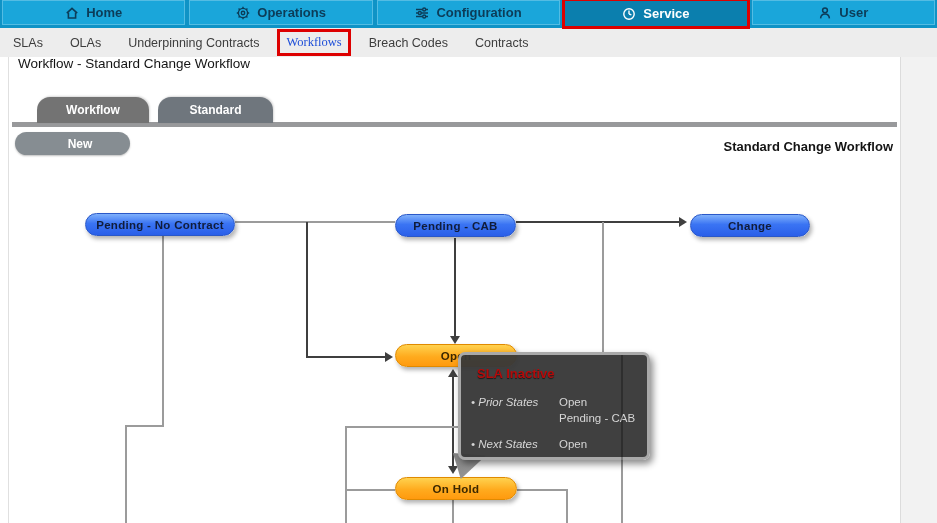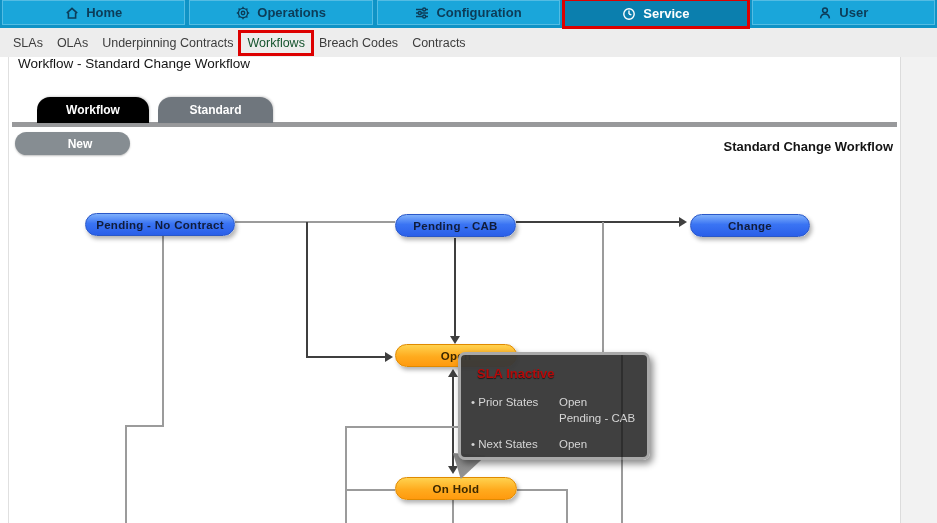--- a/index.html
+++ b/index.html
@@ -9,36 +9,36 @@
   
   .topnav { position:absolute; left:0; top:0; width:937px; height:28px; background:#0f93c6; display:flex; }
   .nav-item { flex:1 1 0; margin:0 2px; height:25px; background:#1aa6da; border:1px solid rgba(255,255,255,0.25);
               display:flex; align-items:center; justify-content:center; gap:7px;
               color:#0c3c58; font-weight:bold; font-size:13px; cursor:pointer; }
   .nav-item.active { background:#0b7fae; color:#ffffff; height:27px; outline:3px solid #dd0000; outline-offset:-1px; z-index:3;text-align:right; }
   .nav-item svg { display:block; }
 
   
   .subnav { position:absolute; left:0; top:28px; width:937px; height:29px; background:#ededed;
-            display:flex; align-items:center; padding-left:6px;
+            display:flex; align-items:center; gap:13px; padding-left:6px;
             font-size:12.5px; color:#3d3d3d; }
   .subnav-item { padding:4px 7px; cursor:pointer; white-space:nowrap; }
-  .subnav-item.highlight { outline:3px solid #dd0000; outline-offset:-1px; color:#14532d; }
+  .subnav-item.highlight { outline:3px solid #dd0000; outline-offset:-1px; color:#1d4ed8;font-family:Liberation Serif, serif; }
 
   
   .content-left-border { position:absolute; left:8px; top:57px; width:1px; height:466px; background:#e0e0e0; }
   .right-strip { position:absolute; left:900px; top:57px; width:37px; height:466px; background:#f2f2f2; border-left:1px solid #dcdcdc; }
 
   .page-title { position:absolute; left:18px; top:56px; font-size:13.5px; font-weight:normal; color:#141414; }
 
   .tab { position:absolute; top:97px; height:26px; border-radius:13px 13px 0 0;
          display:flex; align-items:center; justify-content:center;
          color:#fff; font-weight:bold; font-size:12px; cursor:pointer; z-index:2;
          box-shadow:1px -1px 2px rgba(0,0,0,0.15); }
-  .tab-workflow { left:37px; width:112px; background:#000000; }
+  .tab-workflow { left:37px; width:112px; background:#737373; }
   .tab-lifecycle { left:158px; width:115px; background:#6f767d; }
   .tab-divider { position:absolute; left:12px; top:122px; width:885px; height:5px; background:#98999b; z-index:1; }
 
   .btn-new { position:absolute; left:15px; top:132px; width:115px; height:23px; border-radius:12px;
              background:#868d92; color:#fff; font-weight:bold; font-size:12px;
              display:flex; align-items:center; justify-content:center; cursor:pointer;
              box-shadow:0 1px 2px rgba(0,0,0,0.25);padding-left:15px; }
   .workflow-name { position:absolute; right:44px; top:139px; font-size:13px; font-weight:bold; color:#141414; }
 
   
@@ -63,21 +63,21 @@
   
   .tooltip { position:absolute; left:458px; top:352px; width:192px; height:108px;
              background:rgba(56,56,56,0.96); border:3px solid #a9a9a9; border-radius:7px;
              box-shadow:3px 4px 7px rgba(0,0,0,0.45); z-index:5; color:#d6d6d6; }
   .tooltip-tail { position:absolute; left:450px; top:453px; width:36px; height:26px;
                   background:linear-gradient(135deg,#808080,#a0a0a0);
                   clip-path:polygon(8% 0, 100% 10%, 30% 100%); z-index:4; }
   .tt-title { margin:11px 0 8px 16px; font-size:13px; font-weight:bold; color:#b40a0a; text-shadow:0 1px 1px rgba(0,0,0,0.6); }
   .tt-row { display:flex; margin:13px 0 0 10px; font-size:11.5px; line-height:16px; }
   .tt-row.tight { margin-top:10px; }
-  .tt-label { width:88px; white-space:nowrap; }
+  .tt-label { width:88px; white-space:nowrap;font-style:italic; }
   .tt-values { white-space:nowrap; }
 </style>
 </head>
 <body>
 
 <div id="screen">
 
   <div class="topnav">
     <div class="nav-item">
       <svg width="14" height="14" viewBox="0 0 14 14" fill="none" stroke="#0c3c58" stroke-width="1.6">

